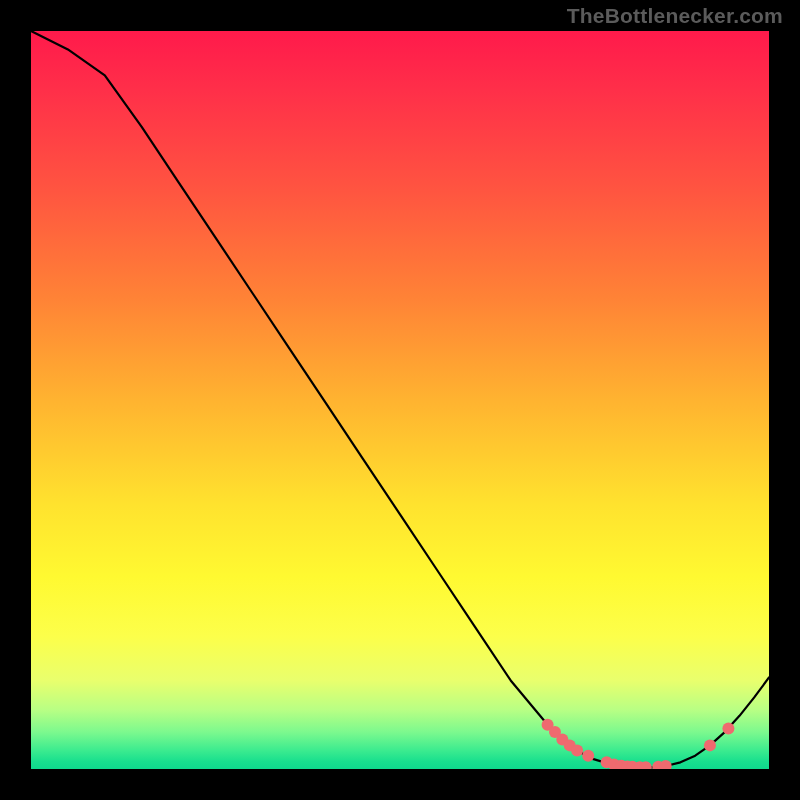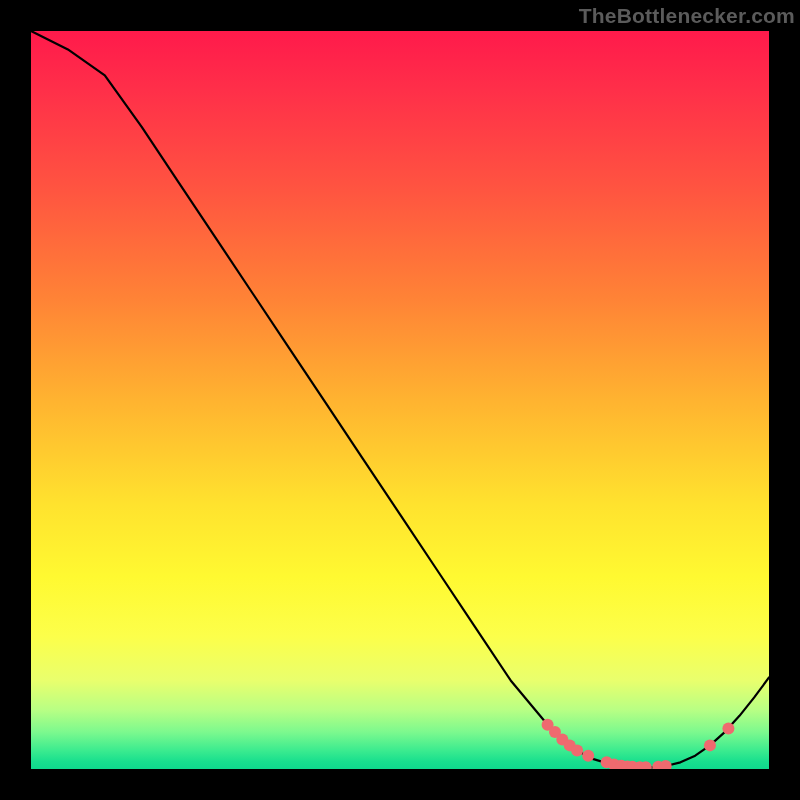--- a/index.html
+++ b/index.html
@@ -13,21 +13,21 @@
   }
   .frame {
     position: relative;
     width: 800px;
     height: 800px;
     background: #000;
   }
   .attribution {
     position: absolute;
     top: 4px;
-    right: 5px;
+    right: 17px;
     color: #5b5b5b;
     font-size: 21px;
     font-weight: 600;
     letter-spacing: 0.2px;
   }
   .plot {
     position: absolute;
     left: 31px;
     top: 31px;
     width: 738px;

